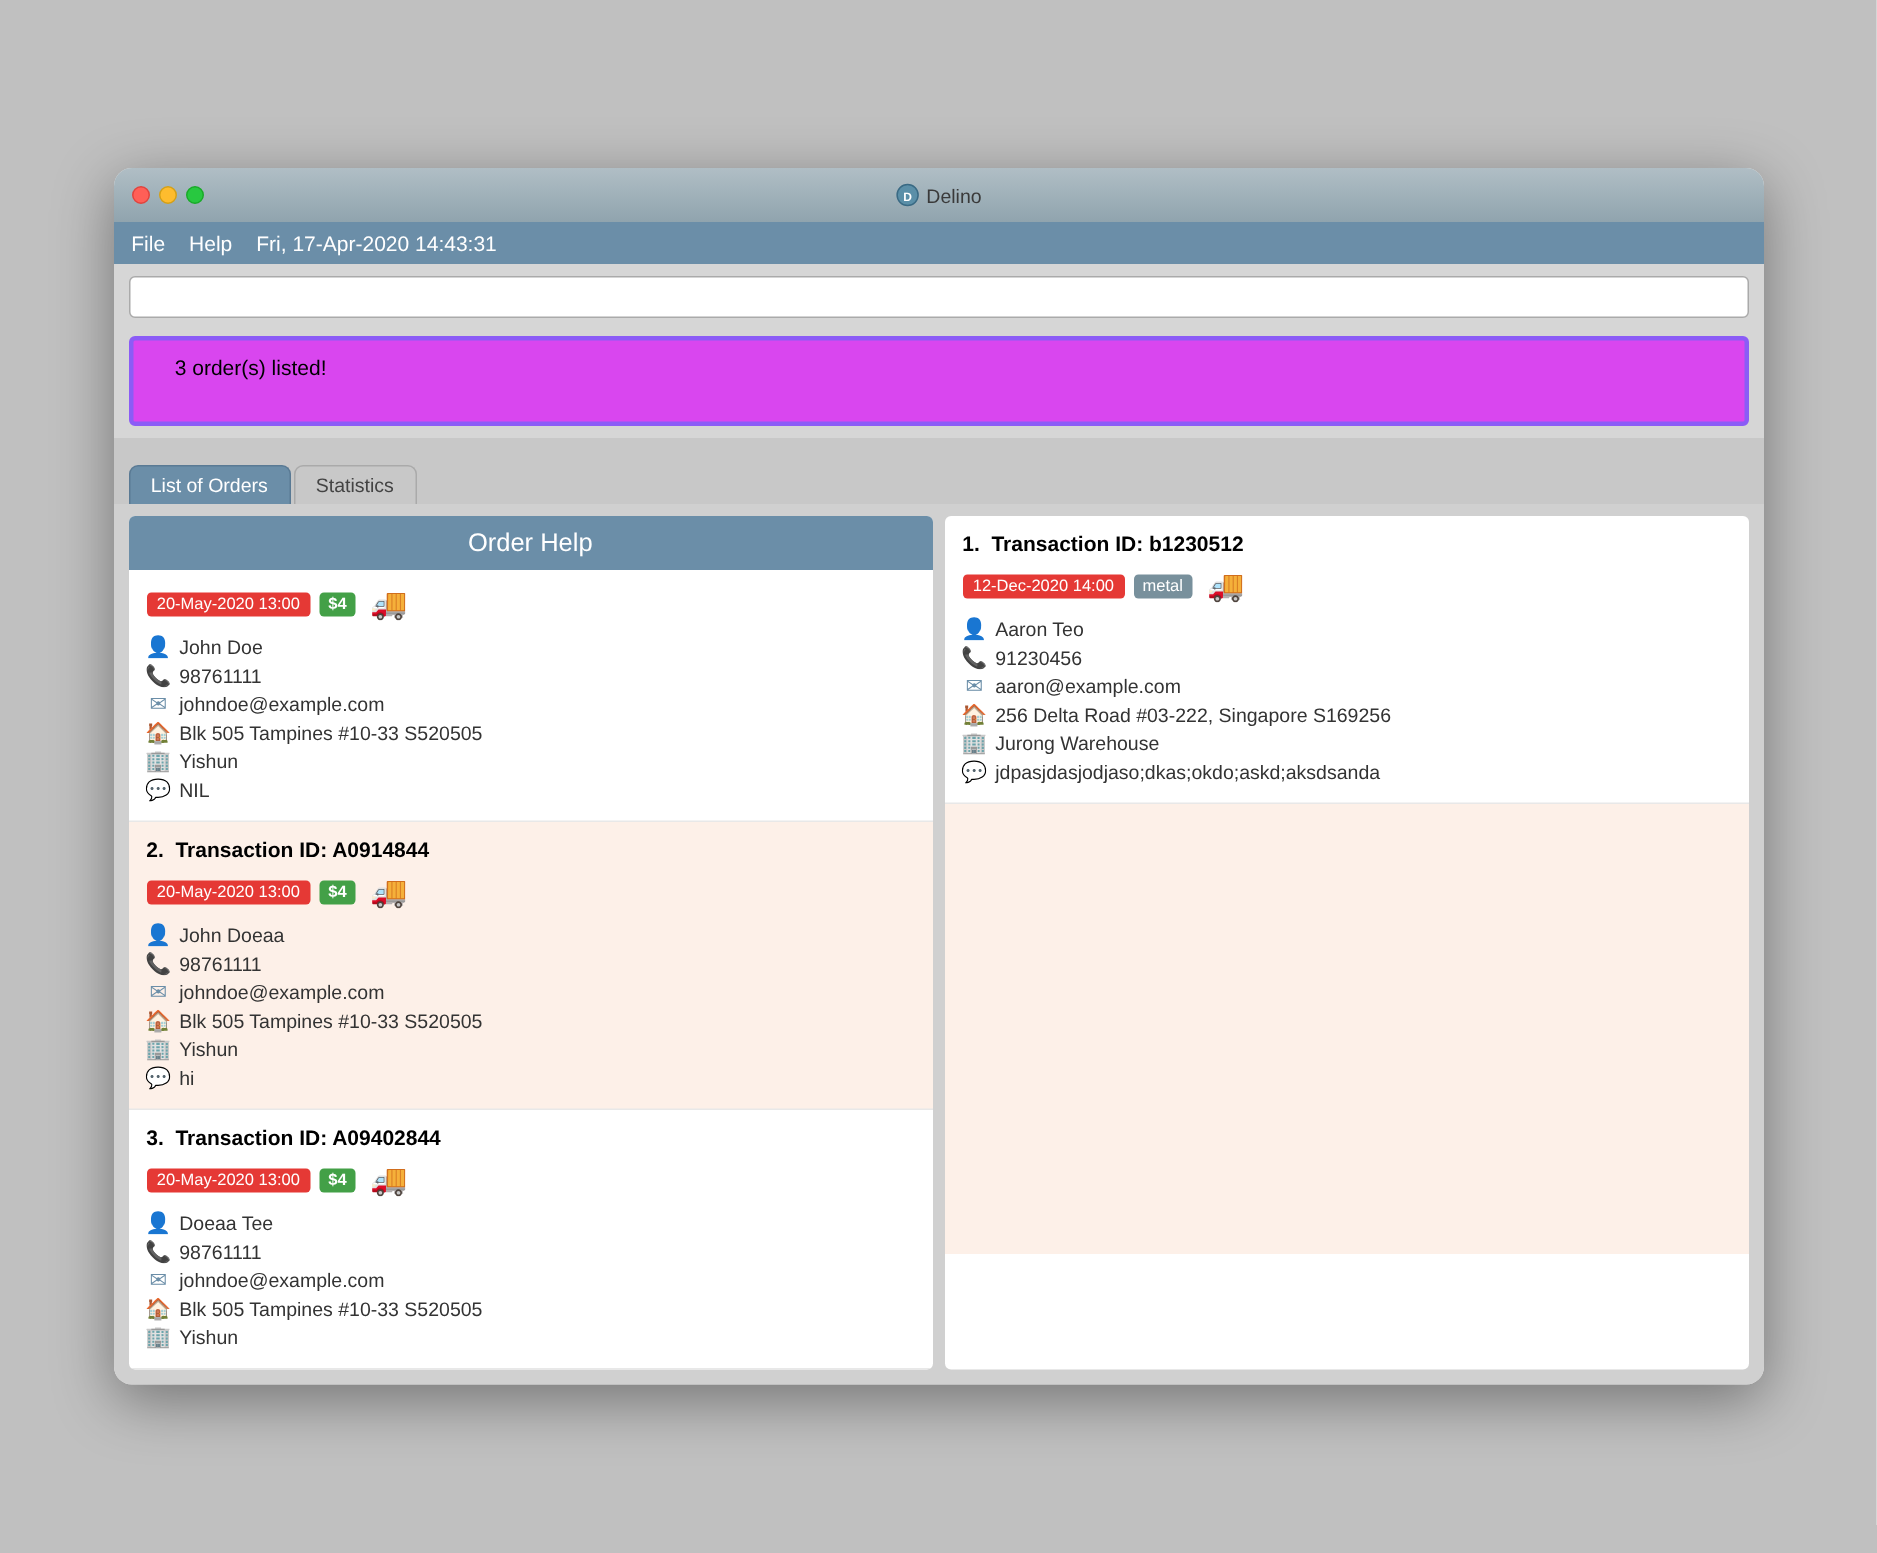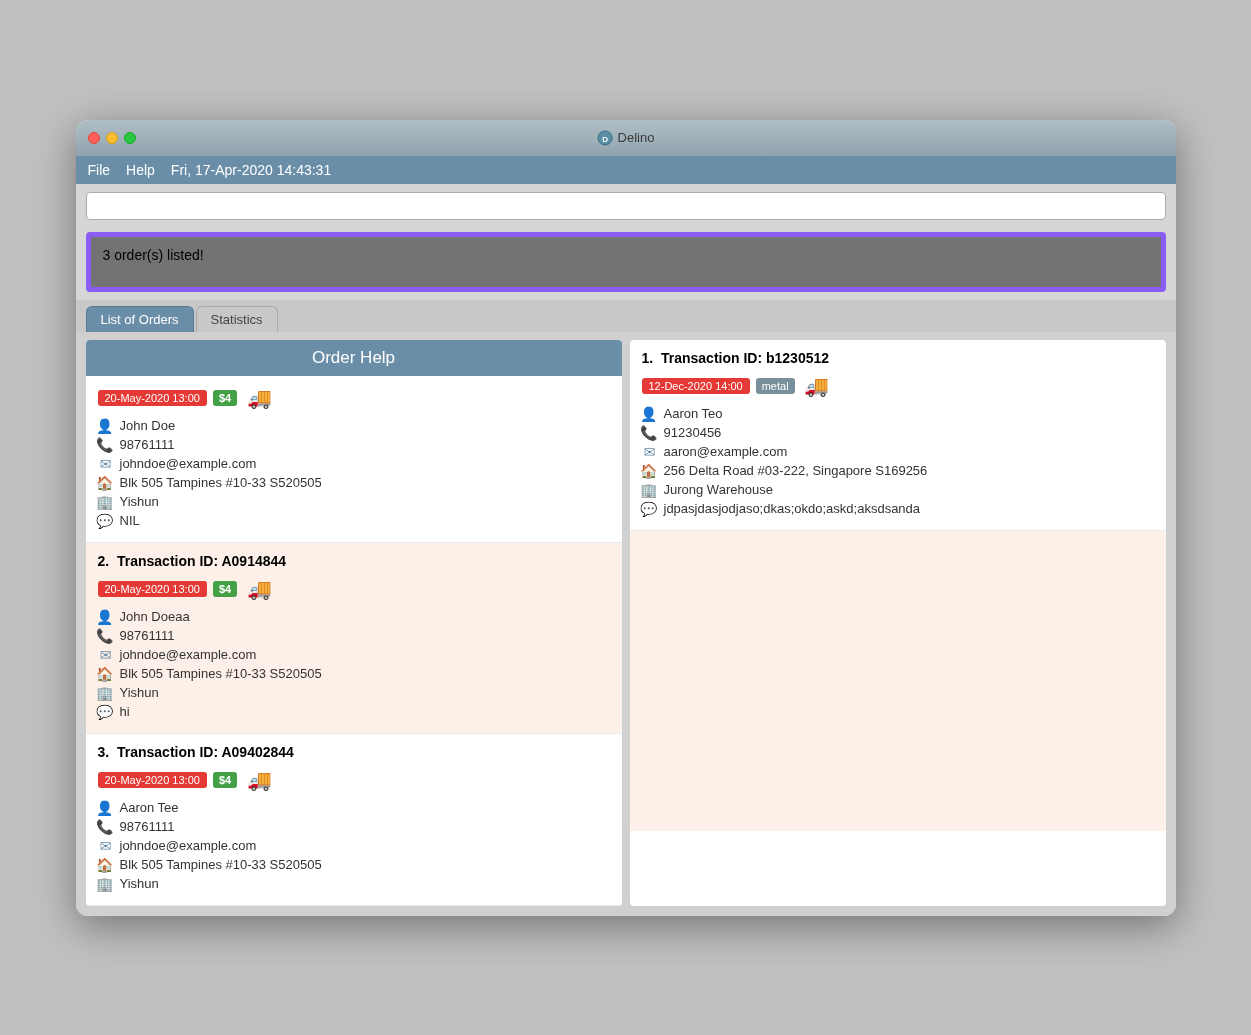--- a/index.html
+++ b/index.html
@@ -82,30 +82,30 @@
       border-radius: 4px;
       background: white;
       padding: 0 8px;
       font-size: 13px;
     }
     .status-area {
       background: #d6d6d6;
       padding: 4px 10px 8px;
     }
     .status-box {
-      background: #737373;
-      border: 5px solid #8b5cf6;
+      background: #d946ef;
+      border: 3px solid #8b5cf6;
       border-radius: 4px;
-      padding: 10px 12px;
+      padding: 10px 28px;
       min-height: 60px;
       font-size: 14px;
     }
     .tabs-bar {
       background: #c8c8c8;
-      padding: 6px 10px 0;
+      padding: 18px 10px 0;
       display: flex;
       gap: 2px;
     }
     .tab {
       padding: 5px 14px;
       font-size: 13px;
       border-radius: 6px 6px 0 0;
       cursor: pointer;
       border: 1px solid #aaa;
       border-bottom: none;
@@ -346,21 +346,21 @@
             <span>3</span>.&nbsp;
             <span>Transaction ID: A09402844</span>
           </div>
           <div class="order-badges">
             <span class="badge-date">20-May-2020 13:00</span>
             <span class="badge-amount">$4</span>
             <span class="truck-icon">🚚</span>
           </div>
           <div class="order-detail-row">
             <span class="detail-icon">👤</span>
-            <span>Aaron Tee</span>
+            <span>Doeaa Tee</span>
           </div>
           <div class="order-detail-row">
             <span class="detail-icon">📞</span>
             <span>98761111</span>
           </div>
           <div class="order-detail-row">
             <span class="detail-icon">✉</span>
             <span>johndoe@example.com</span>
           </div>
           <div class="order-detail-row">

